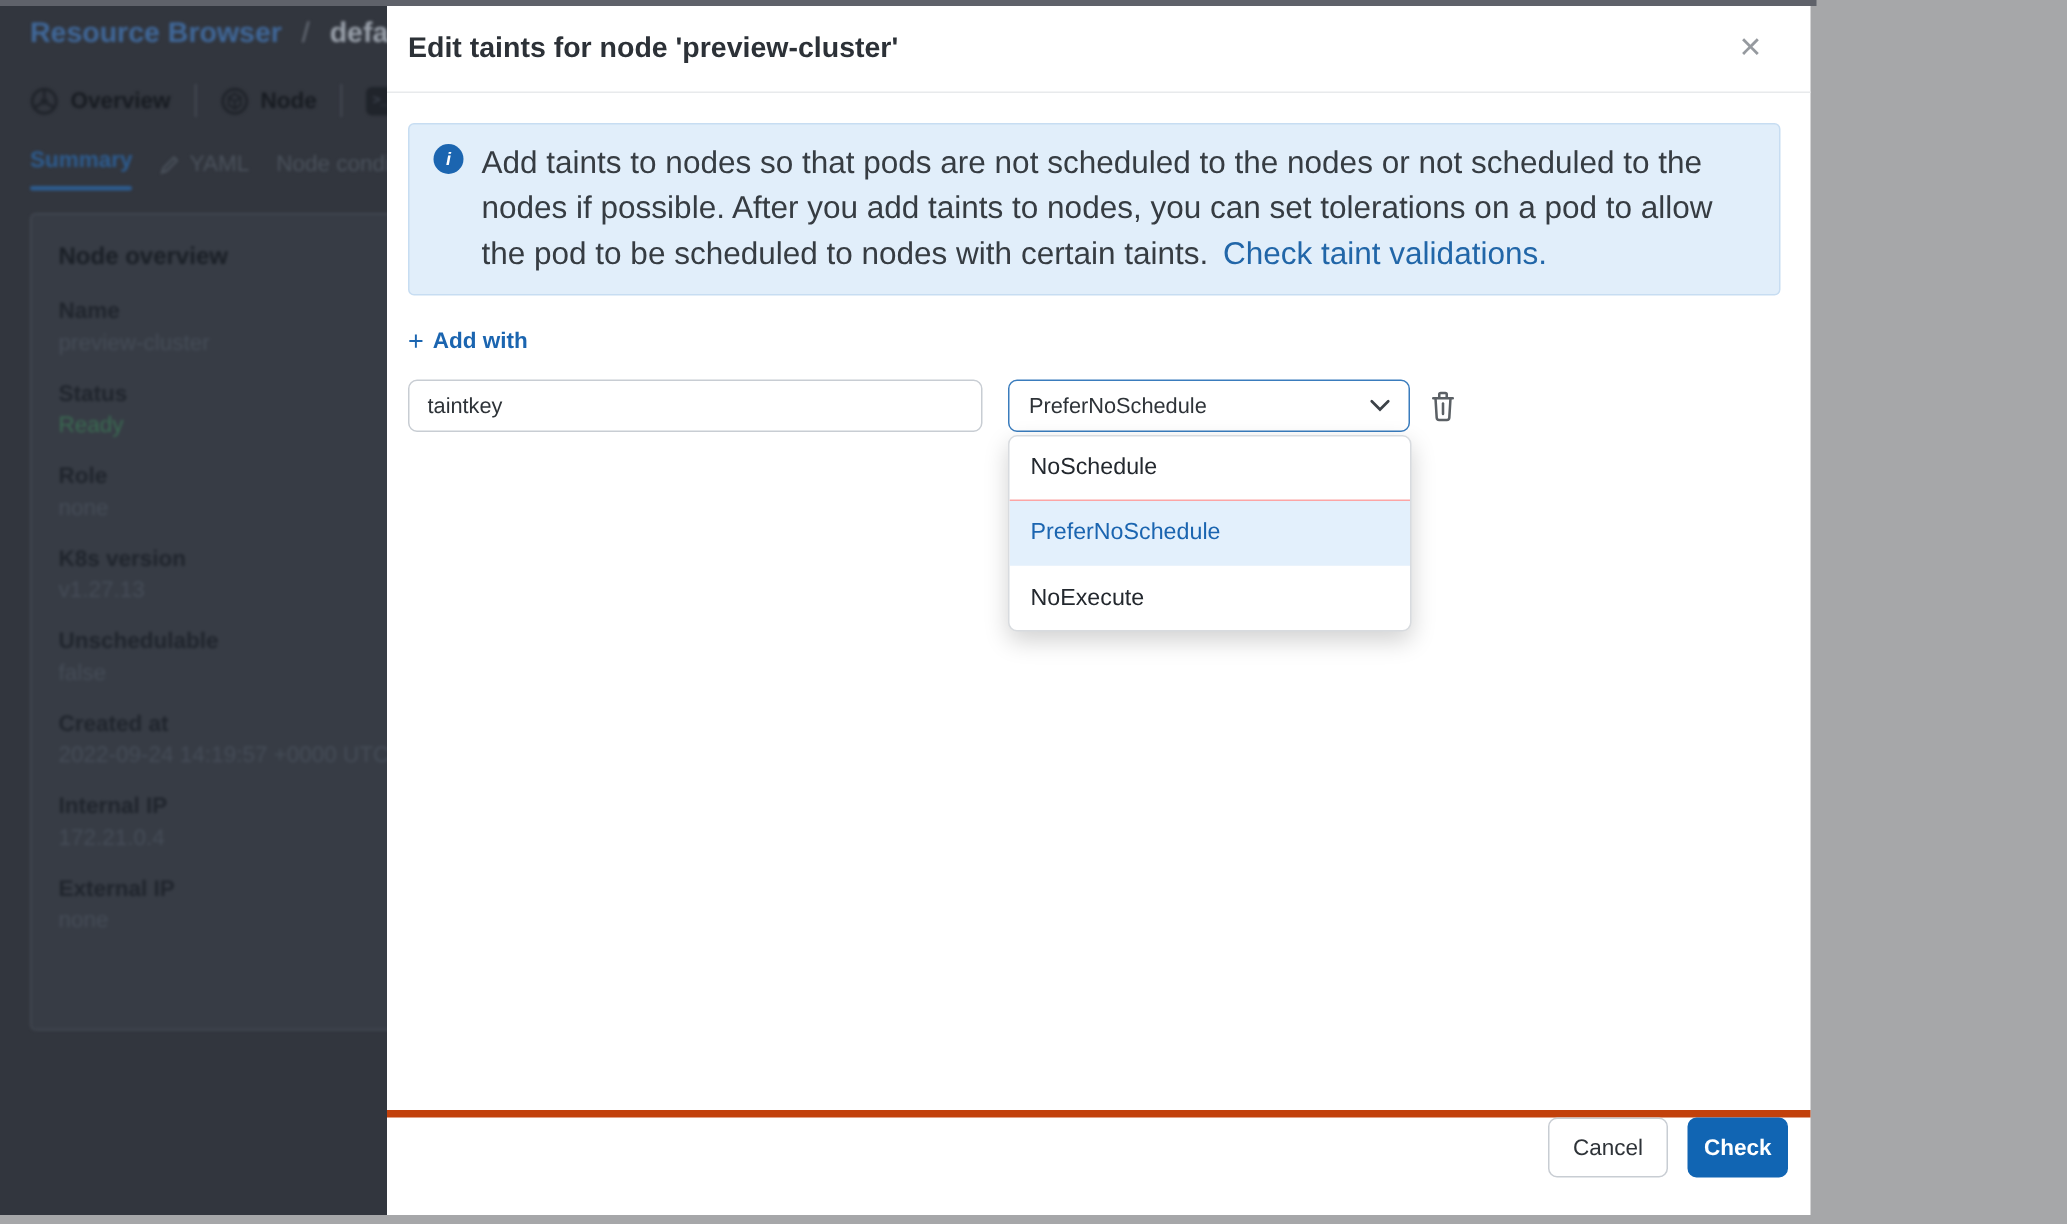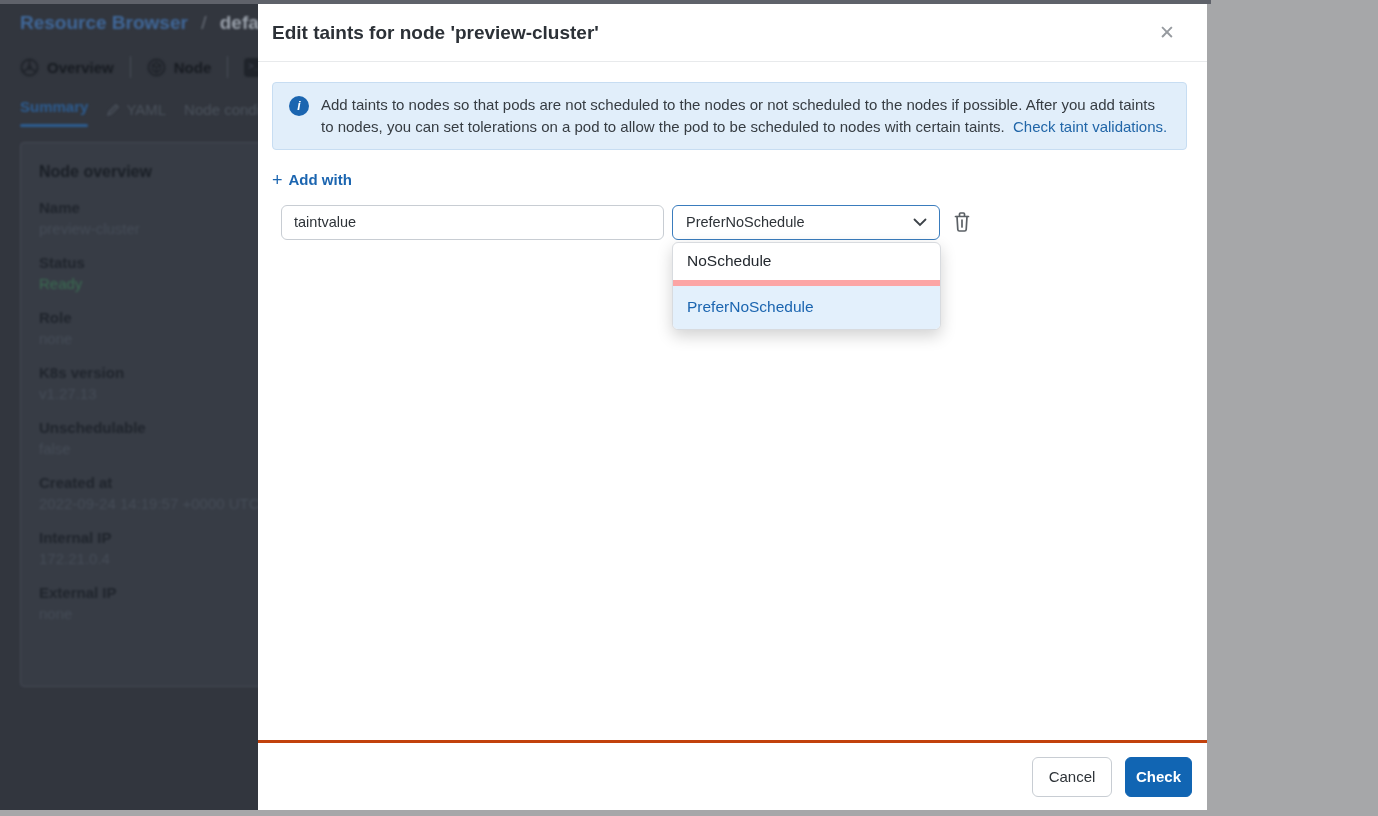--- a/index.html
+++ b/index.html
@@ -32,36 +32,36 @@
   .field-value.status-ready { color:#3a6c52; }
 
   
   .modal { position:absolute; left:258px; top:4px; right:4px; bottom:6px; background:#ffffff; z-index:3; display:flex; flex-direction:column; }
   .modal-header { height:58px; flex:0 0 58px; border-bottom:1px solid #e8eaec; display:flex; align-items:center; justify-content:space-between; padding:0 28px 0 14px; }
   .modal-title { font-size:19px; font-weight:700; color:#2c3137; }
   .close-btn { background:none; border:none; font-size:19px; color:#969a9f; cursor:pointer; line-height:1; padding:4px; }
   .modal-body { flex:1 1 auto; padding:20px 20px 0 14px; position:relative; }
   .banner { display:flex; align-items:flex-start; gap:12px; background:#e1eefa; border:1px solid #c7ddf2; border-radius:4px; padding:11px 16px; }
   .info-icon { flex:0 0 20px; width:20px; height:20px; margin-top:2px; border-radius:50%; background:#1b65b0; color:#ffffff; font-size:12px; font-weight:700; font-style:italic; display:flex; align-items:center; justify-content:center; }
-  .banner-text { font-size:15px; line-height:1.45; color:#363c42; }
+  .banner-text { font-size:21px; line-height:1.45; color:#363c42; }
   .banner-link { color:#2166a8; text-decoration:none; margin-left:4px; }
   .add-taint { display:inline-flex; align-items:center; gap:6px; margin:21px 0 0 0; background:none; border:none; color:#1b65b0; font-size:15px; font-weight:700; cursor:pointer; font-family:inherit; }
   .plus-glyph { font-size:18px; font-weight:400; line-height:1; }
   .taint-row { display:flex; align-items:center; margin-top:15px; }
   .txt-input { width:383px; height:35px; border:1px solid #c8cdd3; border-radius:6px; padding:0 12px; font-size:14.5px; color:#2e3338; font-family:inherit; background:#fff; outline:none; }
   .gap9 { width:9px; flex:0 0 9px; } .gap8 { width:8px; flex:0 0 8px; }
   .select-wrap { position:relative; width:268px; flex:0 0 268px; }
   .select-box { width:268px; height:35px; border:1.5px solid #3a7cbd; border-radius:6px; background:#fff; display:flex; align-items:center; justify-content:space-between; padding:0 12px 0 13px; font-size:14.5px; color:#2e3338; cursor:pointer; }
   .chevron svg { display:block; }
   .dropdown { position:absolute; left:0; top:37px; width:269px; background:#ffffff; border:1px solid #d8dbdf; border-radius:6px; box-shadow:0 6px 16px rgba(0,0,0,0.18); overflow:hidden; z-index:10; }
-  .dd-option { height:43px; display:flex; align-items:center; padding:0 14px; font-size:15.5px; color:#23282e; cursor:pointer; border-bottom:6px solid #fca5a5; }
+  .dd-option { height:43px; display:flex; align-items:center; padding:0 14px; font-size:15.5px; color:#23282e; cursor:pointer; border-bottom:1px solid #fca5a5; }
   .dd-option:last-child { border-bottom:none; }
   .dd-option.selected { background:#e3f0fc; color:#1b65b0; border-bottom-color:#e3f0fc; }
   .trash-btn { background:none; border:none; cursor:pointer; margin-left:9px; padding:2px; display:flex; }
-  .modal-footer { flex:0 0 70px; border-top:3px solid #c2410c; display:flex; align-items:center; justify-content:flex-end; gap:13px; padding-right:15px; }
+  .modal-footer { flex:0 0 70px; border-top:5px solid #c2410c; display:flex; align-items:flex-start; justify-content:flex-end; gap:13px; padding-right:15px; }
   .btn { height:40px; border-radius:6px; font-size:15px; font-family:inherit; cursor:pointer; }
   .btn-cancel { width:80px; background:#ffffff; border:1px solid #c8cdd3; color:#2e3338; }
   .btn-save { width:67px; background:#1165b3; border:1px solid #1165b3; color:#ffffff; font-weight:700; }
 </style>
 </head>
 <body>
 
 <div class="screen">
   <div class="top-strip"></div>
 
@@ -176,38 +176,39 @@
           <a href="#" class="banner-link">Check taint validations.</a>
         </span>
       </div>
 
       <button class="add-taint">
         <span class="plus-glyph">+</span>
         <span>Add with</span>
       </button>
 
       <div class="taint-row">
+        <input class="txt-input" type="text" value="taintkey" style="">
         <span class="gap9"></span>
-        <input class="txt-input" type="text" value="taintvalue" style="">
         <span class="gap8"></span>
         <div class="select-wrap">
           <div class="select-box">
             <span>PreferNoSchedule</span>
             <span class="chevron">
               <svg width="14" height="9" viewBox="0 0 14 9">
                   <path d="M1.5 1.5 L7 7 L12.5 1.5" fill="none" stroke="#3c4248" stroke-width="1.8" stroke-linecap="round"></path>
                 </svg>
             </span>
           </div>
           <div class="dropdown">
 
               <div class="dd-option">NoSchedule</div>
 
               <div class="dd-option selected">PreferNoSchedule</div>
 
+              <div class="dd-option">NoExecute</div>
             </div>
         </div>
         <button class="trash-btn">
           <svg width="22" height="24" viewBox="0 0 22 24">
             <path d="M4.5 6.5 H17.5 M8.5 6 V4 Q8.5 3 9.5 3 H12.5 Q13.5 3 13.5 4 V6" fill="none" stroke="#5b6065" stroke-width="1.7" stroke-linecap="round"></path>
             <path d="M6 6.5 L6.8 19.5 Q6.9 21 8.4 21 H13.6 Q15.1 21 15.2 19.5 L16 6.5" fill="none" stroke="#5b6065" stroke-width="1.7" stroke-linecap="round"></path>
             <line x1="11" y1="10" x2="11" y2="17" stroke="#5b6065" stroke-width="1.7" stroke-linecap="round"></line>
           </svg>
         </button>
       </div>

